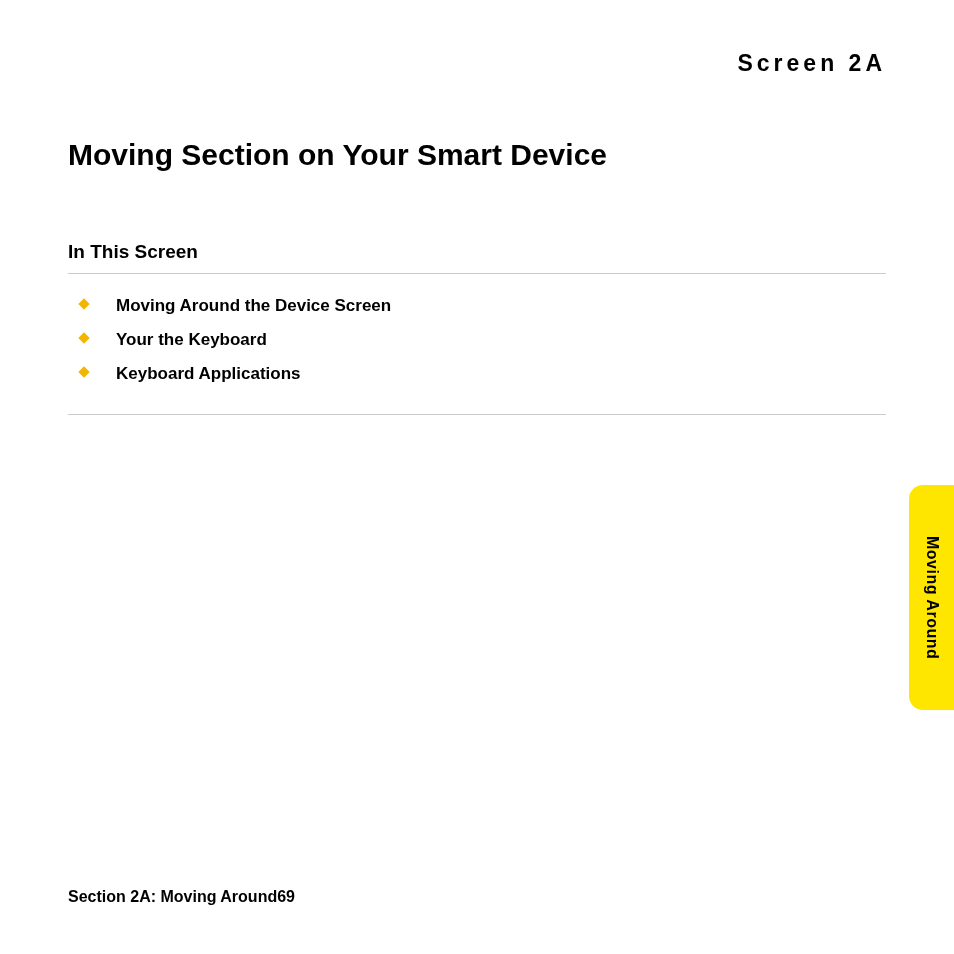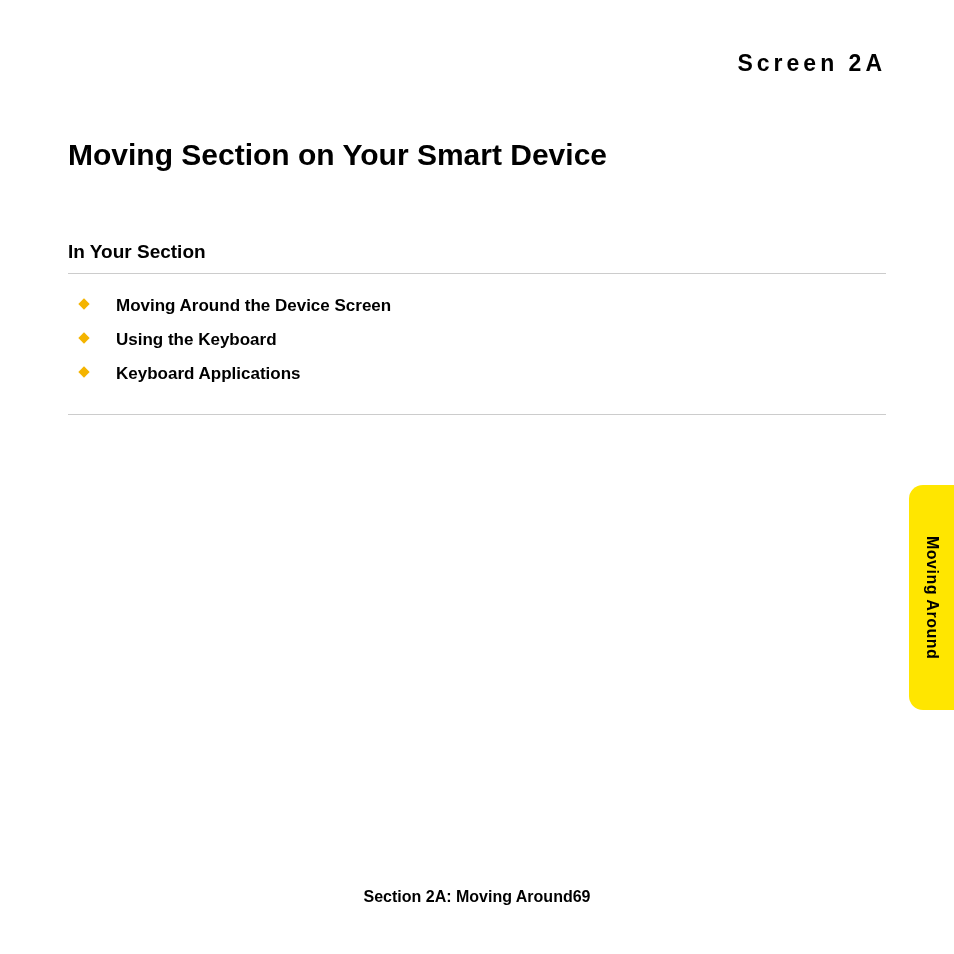--- a/index.html
+++ b/index.html
@@ -88,47 +88,47 @@
       font-weight: bold;
       color: #000000;
       letter-spacing: 0.5px;
     }
     .footer {
       position: absolute;
       bottom: 48px;
       left: 68px;
       right: 68px;
       display: flex;
-      justify-content: center;
+      justify-content: flex-start;
       align-items: baseline;
     }
     .footer-title {
       font-size: 16px;
       font-weight: bold;
     }
     .page-number {
       font-size: 16px;
       font-weight: bold;
     }
   </style>
 </head>
 <body>
 
 <div class="page-content">
   <div class="section-label">Screen 2A</div>
   <h1 class="page-title">Moving Section on Your Smart Device</h1>
-  <h2 class="subsection-title">In Your Section</h2>
+  <h2 class="subsection-title">In This Screen</h2>
   <ul class="toc-list">
     <li class="toc-item">
       <span class="diamond-bullet"></span>
       <span class="toc-text">Moving Around the Device Screen</span>
     </li>
     <li class="toc-item">
       <span class="diamond-bullet"></span>
-      <span class="toc-text">Using the Keyboard</span>
+      <span class="toc-text">Your the Keyboard</span>
     </li>
     <li class="toc-item">
       <span class="diamond-bullet"></span>
       <span class="toc-text">Keyboard Applications</span>
     </li>
   </ul>
 </div>
 
 <div class="side-tab">
   <span class="side-tab-text">Moving Around</span>

